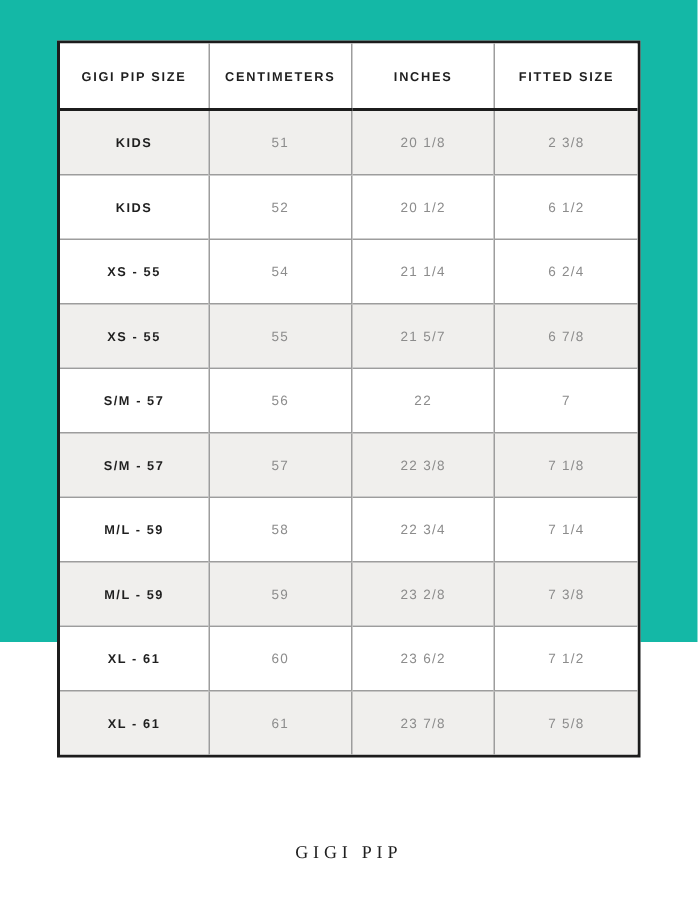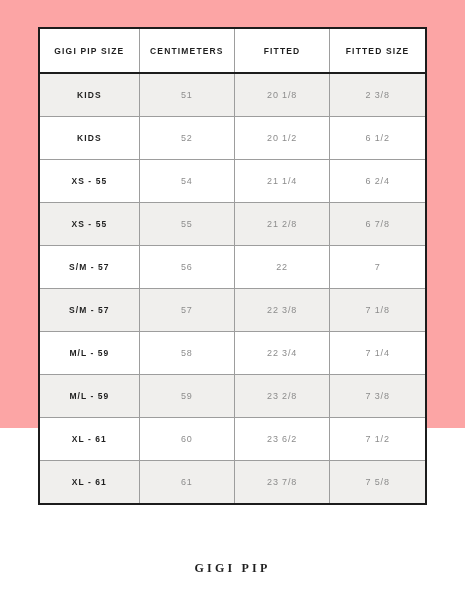--- a/index.html
+++ b/index.html
@@ -14,21 +14,21 @@
     overflow: hidden;
     position: relative;
   }
 
   #size-chart-page {
     position: absolute;
     left: 0;
     top: 0;
     width: 465px;
     height: 428px;
-    background: #fca5a5;
+    background: #14b8a6;
   }
 
   #size-table-wrap {
     position: absolute;
     left: 38px;
     top: 27px;
     width: 389px;
     border: 2.5px solid #1c1c1c;
     box-sizing: border-box;
     background: #ffffff;
@@ -99,21 +99,21 @@
   }
 
   #brand-footer {
     position: absolute;
     left: 0;
     top: 561px;
     width: 465px;
     text-align: center;
     font-family: "Liberation Serif", serif;
     font-size: 12px;
-    font-weight: bold;
+    font-weight: normal;
     color: #1f1f1f;
     letter-spacing: 3.2px;
   }
 </style>
 </head>
 <body>
 
 <div id="size-chart-page">
 
   <div id="size-table-wrap">
@@ -121,21 +121,21 @@
       <colgroup>
         <col class="c0">
           <col class="c1">
           <col class="c2">
           <col class="c3">
       </colgroup>
       <thead>
         <tr>
           <th>GIGI PIP SIZE</th>
           <th>CENTIMETERS</th>
-          <th>FITTED</th>
+          <th>INCHES</th>
           <th>FITTED SIZE</th>
         </tr>
       </thead>
       <tbody id="table-body">
           <tr class="shaded">
             <td class="size-label">KIDS</td>
             <td class="measure">51</td>
             <td class="measure">20 1/8</td>
             <td class="measure">2 3/8</td>
           </tr>
@@ -147,21 +147,21 @@
           </tr>
           <tr class="plain">
             <td class="size-label">XS - 55</td>
             <td class="measure">54</td>
             <td class="measure">21 1/4</td>
             <td class="measure">6 2/4</td>
           </tr>
           <tr class="shaded">
             <td class="size-label">XS - 55</td>
             <td class="measure">55</td>
-            <td class="measure">21 2/8</td>
+            <td class="measure">21 5/7</td>
             <td class="measure">6 7/8</td>
           </tr>
           <tr class="plain">
             <td class="size-label">S/M - 57</td>
             <td class="measure">56</td>
             <td class="measure">22</td>
             <td class="measure">7</td>
           </tr>
           <tr class="shaded">
             <td class="size-label">S/M - 57</td>

